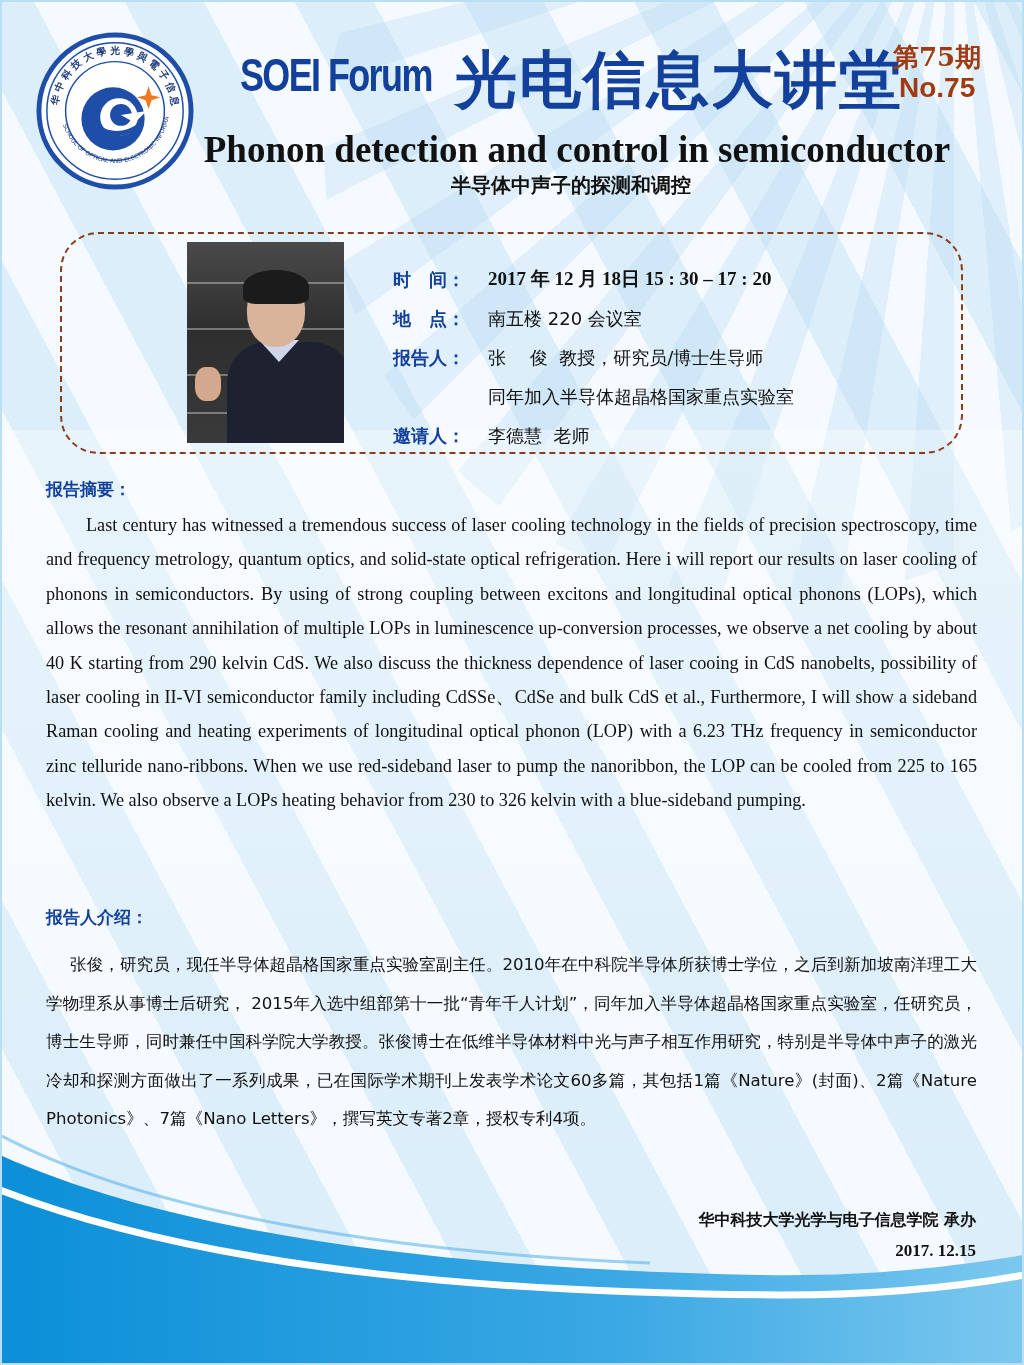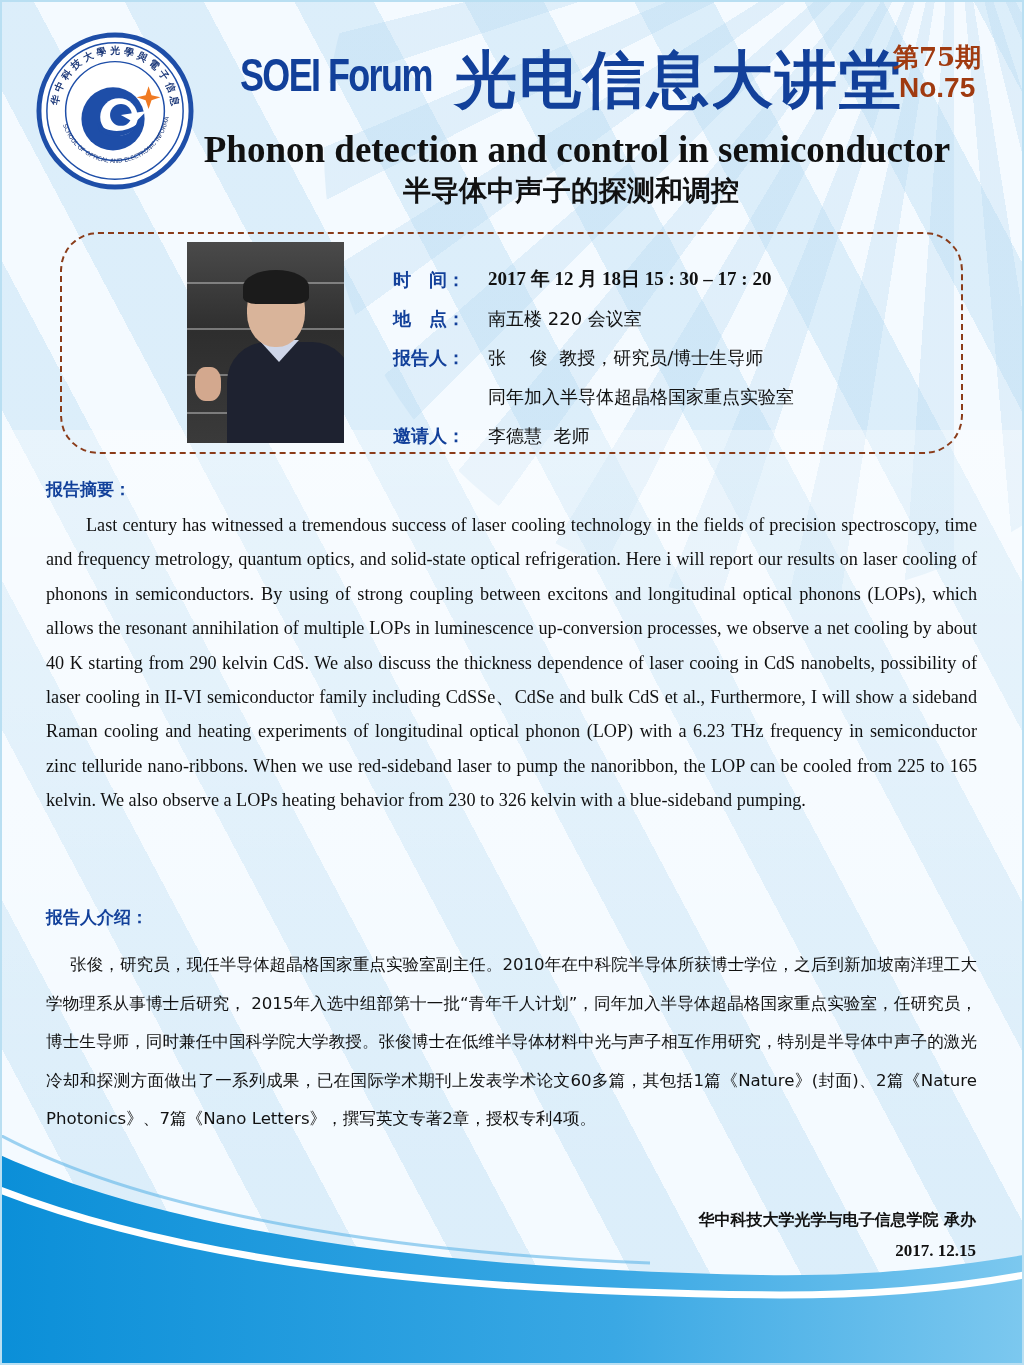--- a/index.html
+++ b/index.html
@@ -50,21 +50,21 @@
   .issue-cn { font-size: 26px; font-family: "DejaVu Serif", serif; }
   .issue-en { font-size: 28px; font-family: "Liberation Sans", sans-serif; margin-top: 4px; }
 
   .talk-title-en {
     position: absolute; left: 0; right: 0; top: 128px; text-align: center;
     font-family: "Liberation Serif", serif; font-weight: bold; font-size: 37px; color: #111;
     padding-left: 130px;
   }
   .talk-title-cn {
     position: absolute; left: 0; right: 0; top: 172px; text-align: center;
-    font-weight: bold; font-size: 28px; color: #111; padding-left: 118px;
+    font-weight: bold; font-size: 20px; color: #111; padding-left: 118px;
   }
 
   .info-box {
     position: absolute; left: 60px; top: 232px; width: 903px; height: 222px;
     border: 2px dashed #8a3c1a; border-radius: 38px;
   }
   .photo {
     position: absolute; left: 187px; top: 242px; width: 157px; height: 201px;
     background: linear-gradient(180deg, #4a4a4a 0%, #2e2e2e 45%, #3a3a3a 100%);
     overflow: hidden;

